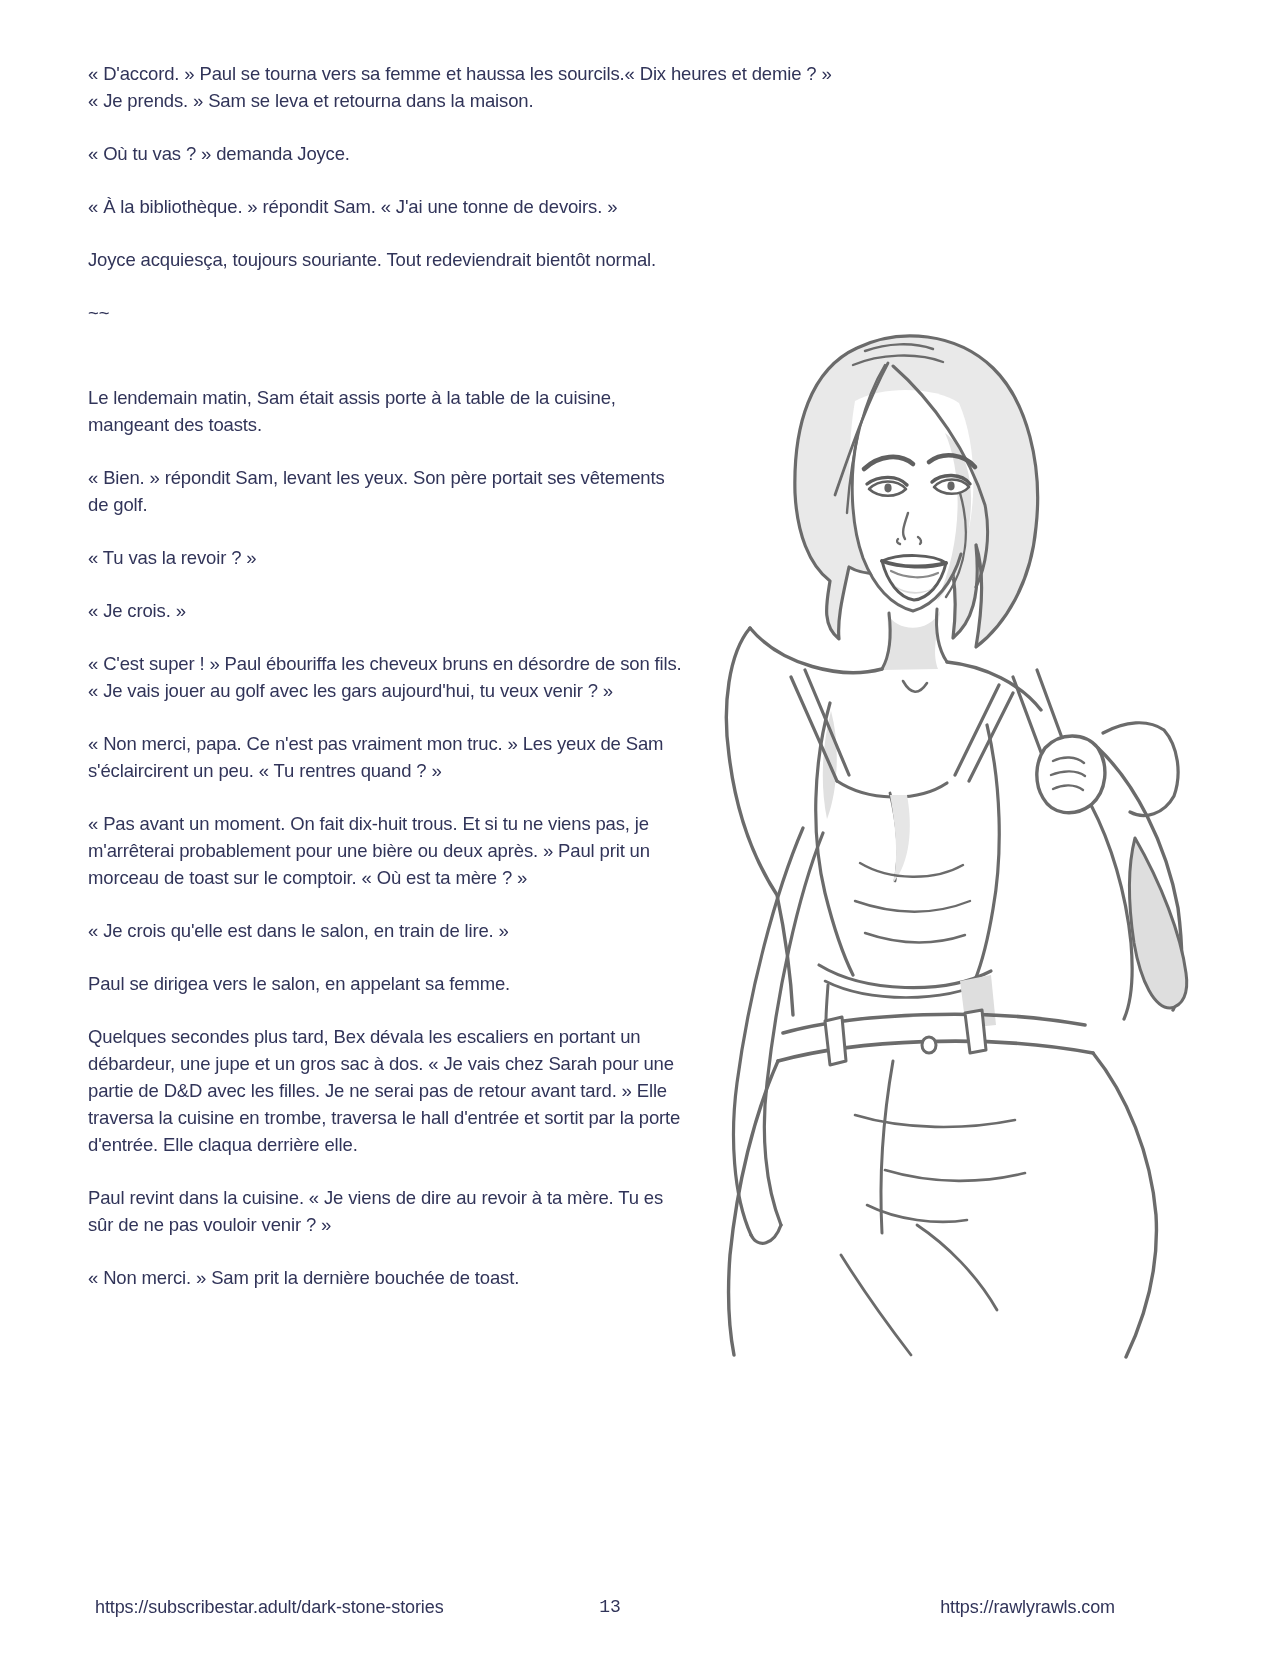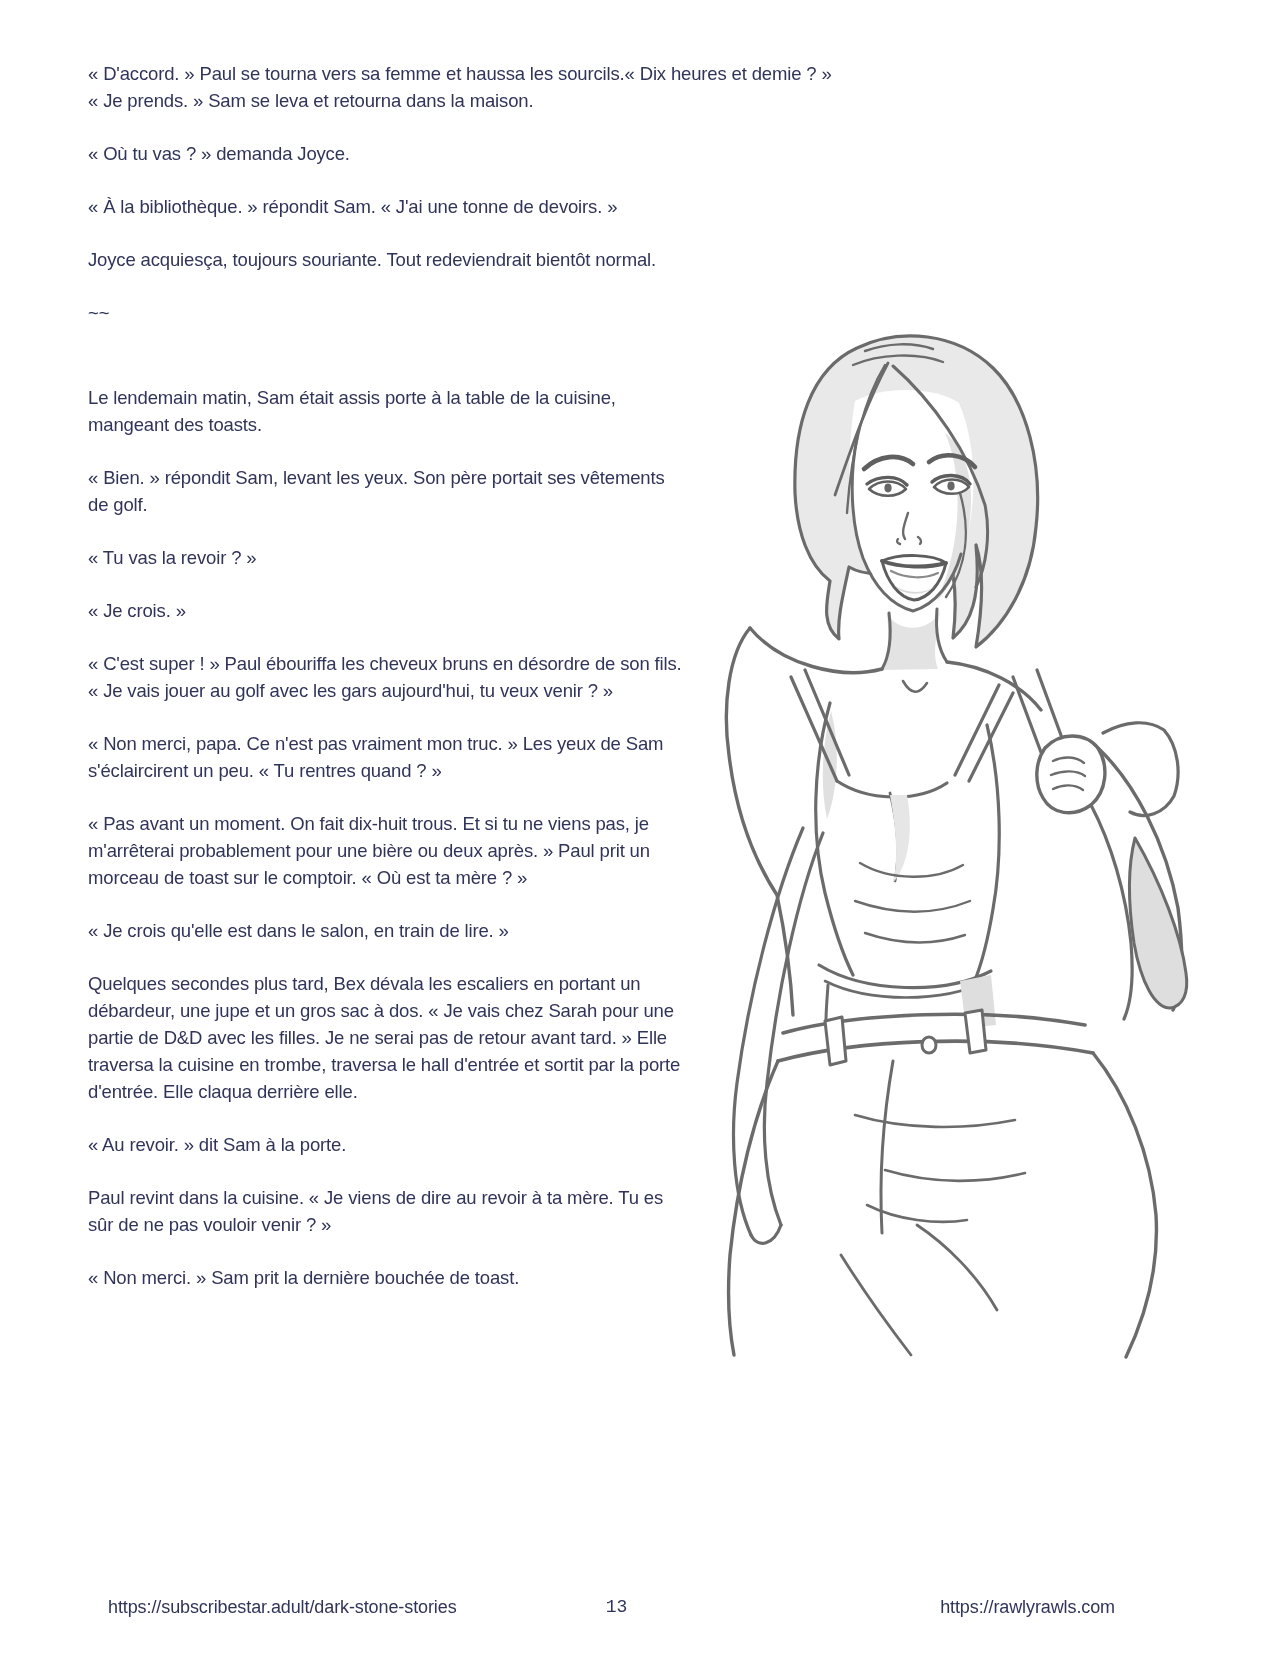--- a/index.html
+++ b/index.html
@@ -23,21 +23,21 @@
   }
   p.tilde{margin-top:20px;margin-bottom:58px;}
   .illus{
     float:right;
     width:505px;height:975px;
     margin-left:14px;margin-bottom:6px;
   }
   .illus svg{display:block;margin-left:-38px;margin-top:-66px;}
   .footer{
     position:absolute;
-    left:13px;right:0;top:1594px;height:27px;
+    left:0;right:0;top:1594px;height:27px;
     font-size:18px;line-height:27px;
     letter-spacing:-0.1px;
     color:#313459;
   }
   .footer .f-left{position:absolute;left:95px;}
   .footer .f-center{position:absolute;left:50%;transform:translateX(-50%);margin-left:-30px;font-family:Liberation Mono, monospace;}
   .footer .f-right{position:absolute;right:165px;}
 </style>
 </head>
 <body>
@@ -164,22 +164,22 @@
     </div>
 
     <p>Le lendemain matin, Sam était assis porte à la table de la cuisine, mangeant des toasts.</p>
     <p>« Bien. » répondit Sam, levant les yeux. Son père portait ses vêtements de golf.</p>
     <p>« Tu vas la revoir ? »</p>
     <p>« Je crois. »</p>
     <p>« C'est super ! » Paul ébouriffa les cheveux bruns en désordre de son fils. « Je vais jouer au golf avec les gars aujourd'hui, tu veux venir ? »</p>
     <p>« Non merci, papa. Ce n'est pas vraiment mon truc. » Les yeux de Sam s'éclaircirent un peu. « Tu rentres quand ? »</p>
     <p>« Pas avant un moment. On fait dix-huit trous. Et si tu ne viens pas, je m'arrêterai probablement pour une bière ou deux après. » Paul prit un morceau de toast sur le comptoir. « Où est ta mère ? »</p>
     <p>« Je crois qu'elle est dans le salon, en train de lire. »</p>
+    <p>Paul se dirigea vers le salon,  en appelant sa femme.</p>
     <p>Quelques secondes plus tard, Bex dévala les escaliers en portant un débardeur, une jupe et un gros sac à dos. « Je vais chez Sarah pour une partie de D&amp;D avec les filles. Je ne serai pas de retour avant tard. » Elle traversa la cuisine en trombe, traversa le hall d'entrée et sortit par la porte d'entrée. Elle claqua derrière elle.</p>
-    <p>« Au revoir. » dit Sam à la porte.</p>
     <p>Paul revint dans la cuisine. « Je viens de dire au revoir à ta mère. Tu es sûr de ne pas vouloir venir ? »</p>
     <p>« Non merci. » Sam prit la dernière bouchée de toast.</p>
   </div>
 
   <div class="footer">
     <span class="f-left">https://subscribestar.adult/dark-stone-stories</span>
     <span class="f-center">13</span>
     <span class="f-right">https://rawlyrawls.com</span>
   </div>
 </div>

